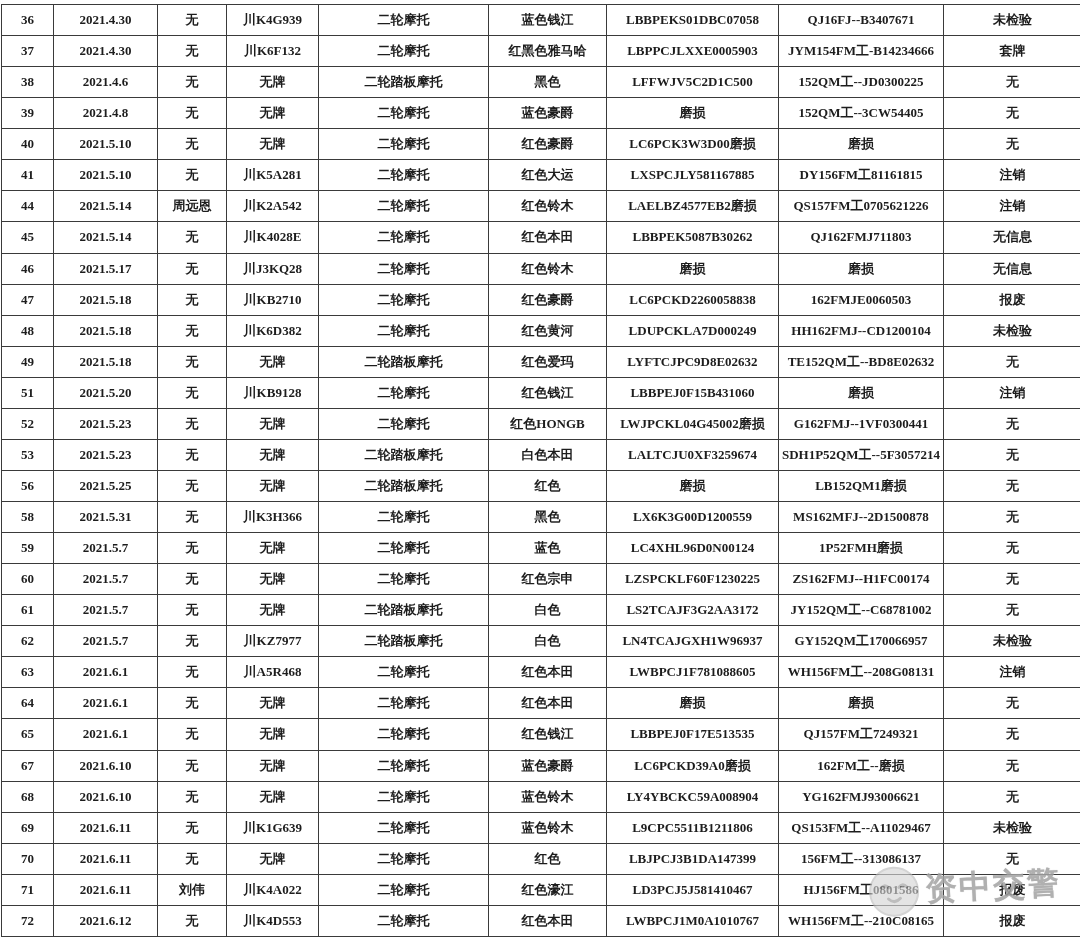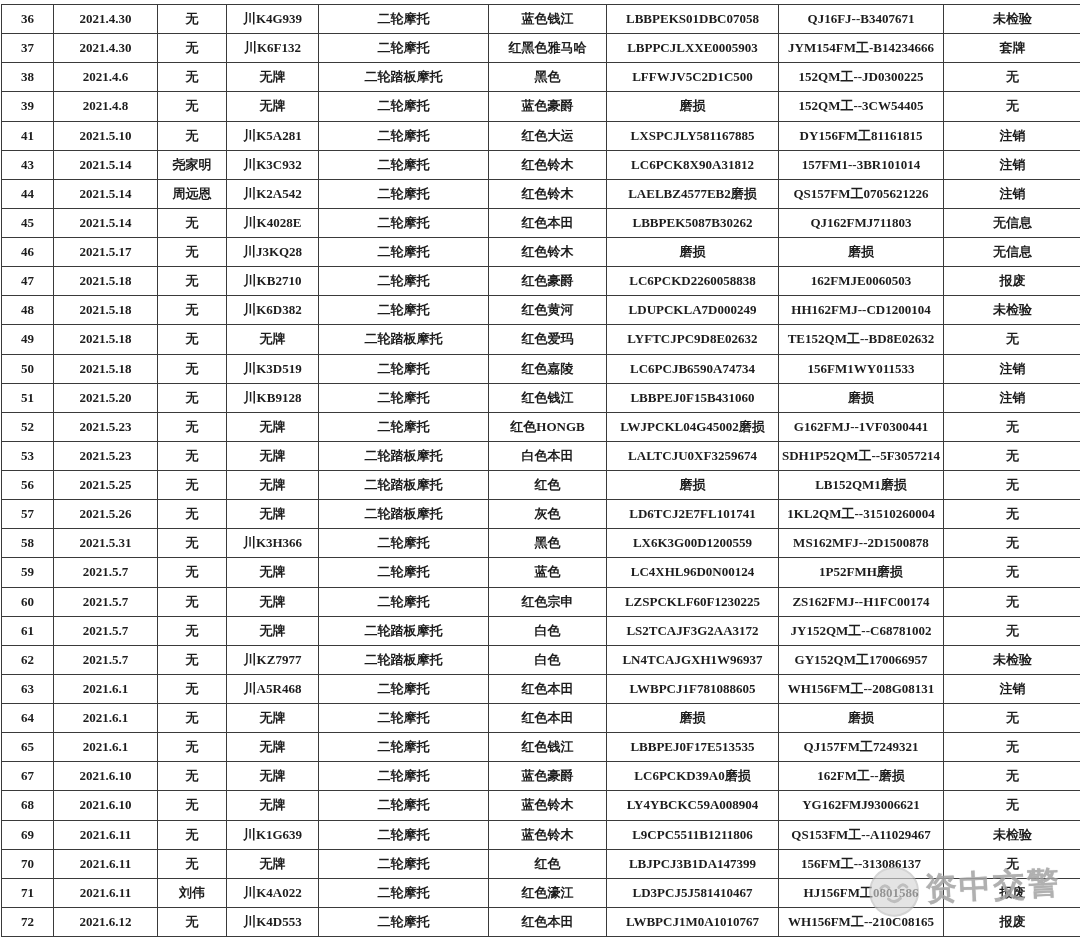--- a/index.html
+++ b/index.html
@@ -106,42 +106,42 @@
           <td>2021.4.8</td>
           <td>无</td>
           <td>无牌</td>
           <td>二轮摩托</td>
           <td>蓝色豪爵</td>
           <td>磨损</td>
           <td>152QM工--3CW54405</td>
           <td>无</td>
         </tr>
         <tr>
+          <td>40</td>
+          <td>2021.5.10</td>
+          <td>无</td>
+          <td>无牌</td>
+          <td>二轮摩托</td>
+          <td>红色豪爵</td>
+          <td>LC6PCK3W3D00磨损</td>
+          <td>磨损</td>
+          <td>无</td>
+        </tr>
+        <tr>
           <td>41</td>
           <td>2021.5.10</td>
           <td>无</td>
           <td>川K5A281</td>
           <td>二轮摩托</td>
           <td>红色大运</td>
           <td>LXSPCJLY581167885</td>
           <td>DY156FM工81161815</td>
           <td>注销</td>
         </tr>
         <tr>
-          <td>43</td>
-          <td>2021.5.14</td>
-          <td>尧家明</td>
-          <td>川K3C932</td>
-          <td>二轮摩托</td>
-          <td>红色铃木</td>
-          <td>LC6PCK8X90A31812</td>
-          <td>157FM1--3BR101014</td>
-          <td>注销</td>
-        </tr>
-        <tr>
           <td>44</td>
           <td>2021.5.14</td>
           <td>周远恩</td>
           <td>川K2A542</td>
           <td>二轮摩托</td>
           <td>红色铃木</td>
           <td>LAELBZ4577EB2磨损</td>
           <td>QS157FM工0705621226</td>
           <td>注销</td>
         </tr>
@@ -194,31 +194,20 @@
           <td>2021.5.18</td>
           <td>无</td>
           <td>无牌</td>
           <td>二轮踏板摩托</td>
           <td>红色爱玛</td>
           <td>LYFTCJPC9D8E02632</td>
           <td>TE152QM工--BD8E02632</td>
           <td>无</td>
         </tr>
         <tr>
-          <td>50</td>
-          <td>2021.5.18</td>
-          <td>无</td>
-          <td>川K3D519</td>
-          <td>二轮摩托</td>
-          <td>红色嘉陵</td>
-          <td>LC6PCJB6590A74734</td>
-          <td>156FM1WY011533</td>
-          <td>注销</td>
-        </tr>
-        <tr>
           <td>51</td>
           <td>2021.5.20</td>
           <td>无</td>
           <td>川KB9128</td>
           <td>二轮摩托</td>
           <td>红色钱江</td>
           <td>LBBPEJ0F15B431060</td>
           <td>磨损</td>
           <td>注销</td>
         </tr>
@@ -246,31 +235,20 @@
         </tr>
         <tr>
           <td>56</td>
           <td>2021.5.25</td>
           <td>无</td>
           <td>无牌</td>
           <td>二轮踏板摩托</td>
           <td>红色</td>
           <td>磨损</td>
           <td>LB152QM1磨损</td>
-          <td>无</td>
-        </tr>
-        <tr>
-          <td>57</td>
-          <td>2021.5.26</td>
-          <td>无</td>
-          <td>无牌</td>
-          <td>二轮踏板摩托</td>
-          <td>灰色</td>
-          <td>LD6TCJ2E7FL101741</td>
-          <td>1KL2QM工--31510260004</td>
           <td>无</td>
         </tr>
         <tr>
           <td>58</td>
           <td>2021.5.31</td>
           <td>无</td>
           <td>川K3H366</td>
           <td>二轮摩托</td>
           <td>黑色</td>
           <td>LX6K3G00D1200559</td>

